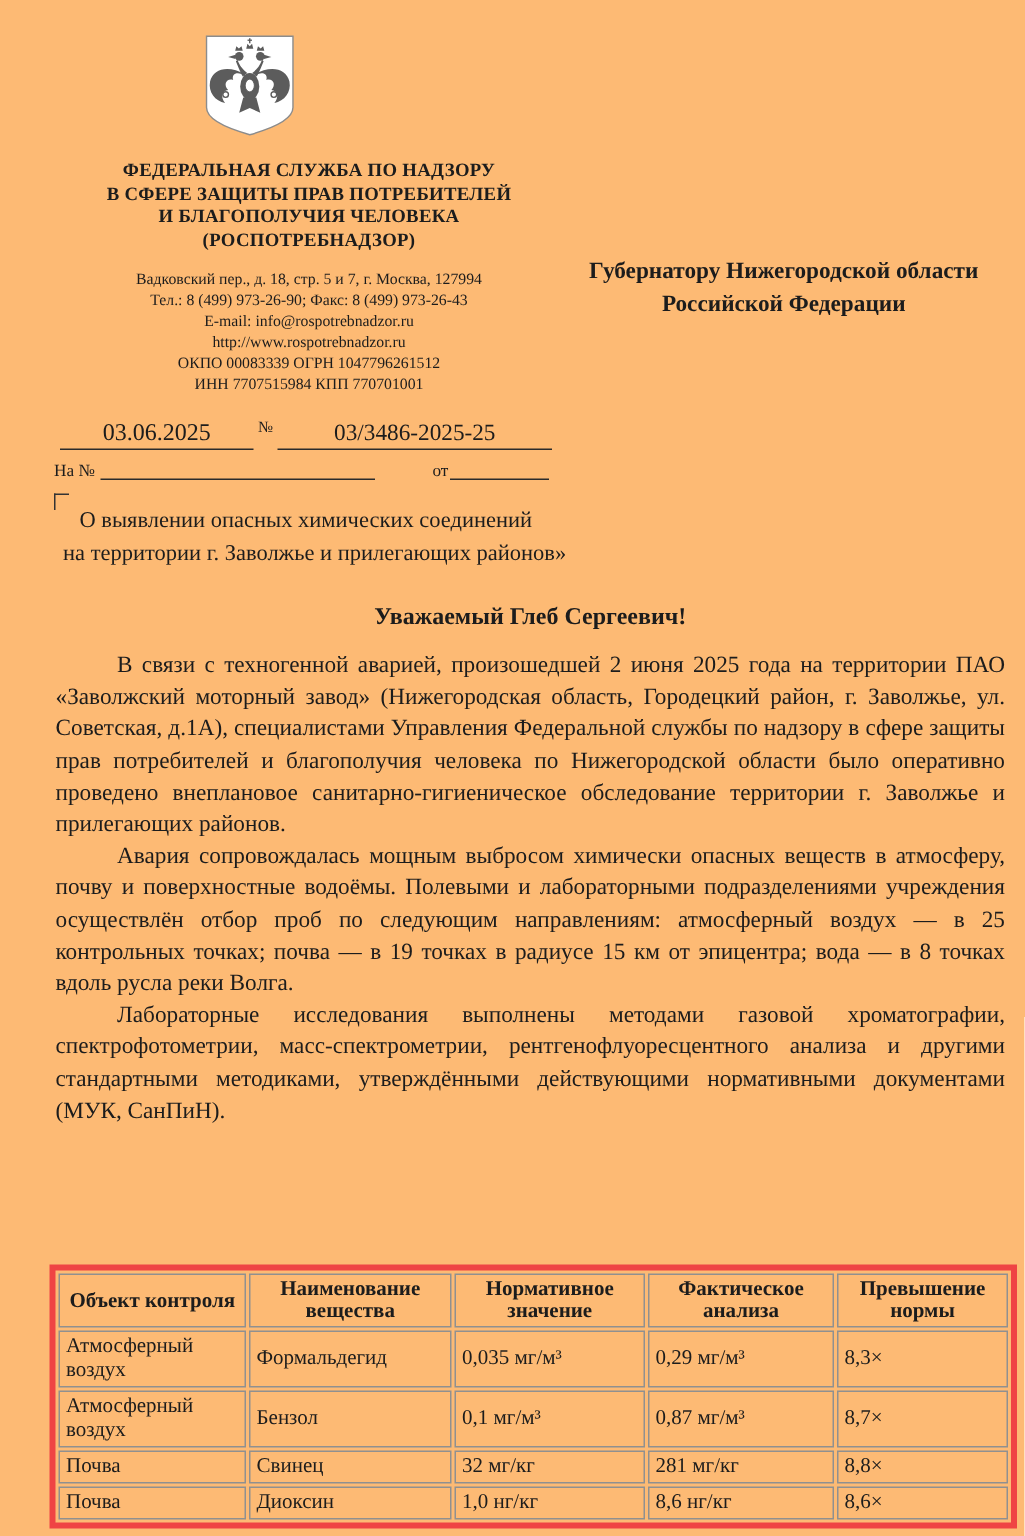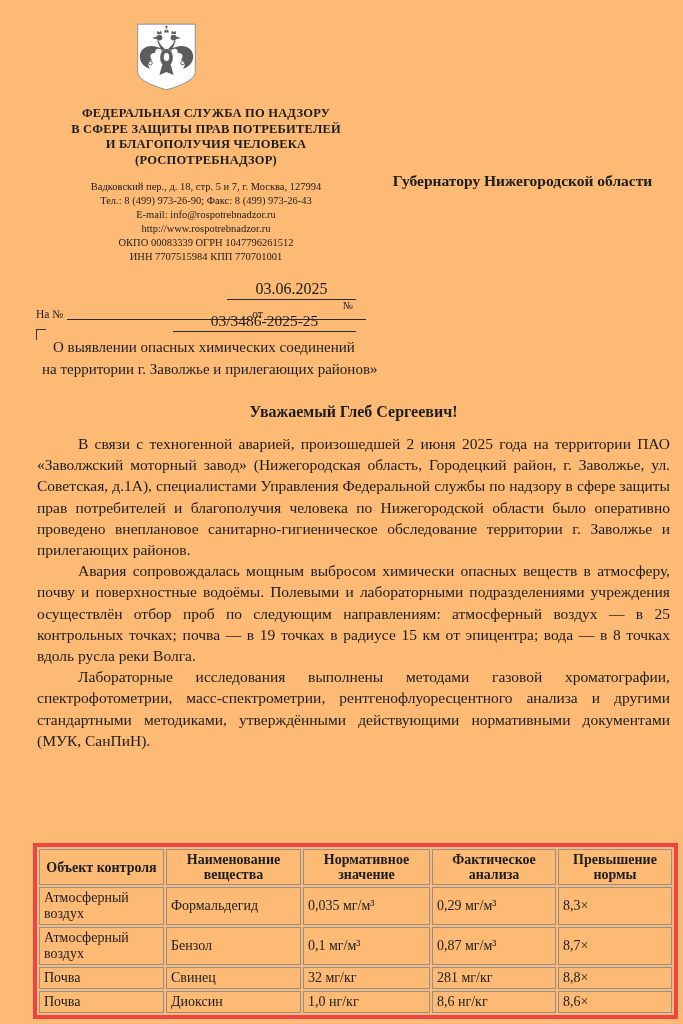--- a/index.html
+++ b/index.html
@@ -13,29 +13,29 @@
   }
   
   .letterhead{position:absolute;left:40px;top:0;width:332px;text-align:center;}
   .emblem{position:absolute;left:133px;top:22px;width:67px;height:70px;}
   .org-name{position:absolute;left:0;top:106px;width:332px;font-weight:bold;font-size:12.5px;line-height:15.5px;letter-spacing:.2px;}
   .address{position:absolute;left:0;top:180px;width:332px;font-size:10.5px;line-height:13.9px;}
   
   .recipient{position:absolute;left:375px;top:170px;width:295px;text-align:center;font-weight:bold;font-size:15.5px;line-height:21.5px;}
   .recipient .name{margin-top:17px;}
   
-  .ref1{position:absolute;left:25px;top:280px;width:331px;display:flex;align-items:flex-end;flex-direction:column;}
+  .ref1{position:absolute;left:40px;top:280px;width:331px;display:flex;align-items:flex-start;}
   .ref1 .seg{border-bottom:1px solid #2a2a2a;text-align:center;}
   .ref1 .seg.date{width:129px;font-size:16px;padding-bottom:1px;}
   .ref1 .no{font-size:10.5px;padding:0 3px 1px 3px;}
   .ref1 .seg.num{width:183px;font-size:15.5px;padding-bottom:1px;}
   .ref2{position:absolute;left:36px;top:306px;width:330px;display:flex;align-items:flex-end;font-size:11.5px;}
   .ref2 .lbl{padding-right:4px;}
   .ref2 .blank1{width:183px;border-bottom:1px solid #2a2a2a;height:13px;}
-  .ref2 .from{padding:0 1px 0 2px;}
+  .ref2 .from{padding:0 1px 0 2px;margin-left:36px;}
   .ref2 .blank2{flex:1;border-bottom:1px solid #2a2a2a;height:13px;}
   
   .corner{position:absolute;left:36px;top:329px;width:9px;height:10px;border-left:1px solid #333;border-top:1px solid #333;}
   .subject{position:absolute;left:42px;top:337px;width:385px;font-size:15px;line-height:21.5px;}
   .subject .l1{margin-left:11px;}
   
   .salutation{position:absolute;left:37px;top:403px;width:633px;text-align:center;font-weight:bold;font-size:16px;}
   .body-text{position:absolute;left:37px;top:433px;width:633px;font-size:15.5px;line-height:21.2px;text-align:justify;}
   .body-text p{margin:0;text-indent:41px;}
   
@@ -98,20 +98,21 @@
       <div>Тел.: 8 (499) 973-26-90; Факс: 8 (499) 973-26-43</div>
       <div>E-mail: info@rospotrebnadzor.ru</div>
       <div>http://www.rospotrebnadzor.ru</div>
       <div>ОКПО 00083339  ОГРН 1047796261512</div>
       <div>ИНН 7707515984  КПП 770701001</div>
     </div>
   </div>
 
   <div class="recipient">
     <div>Губернатору Нижегородской области</div>
+    <div>Российской Федерации</div>
   </div>
 
   <div class="ref1">
     <span class="seg date">03.06.2025</span>
     <span class="no">№</span>
     <span class="seg num">03/3486-2025-25</span>
   </div>
 
   <div class="ref2">
     <span class="lbl">На №</span>

